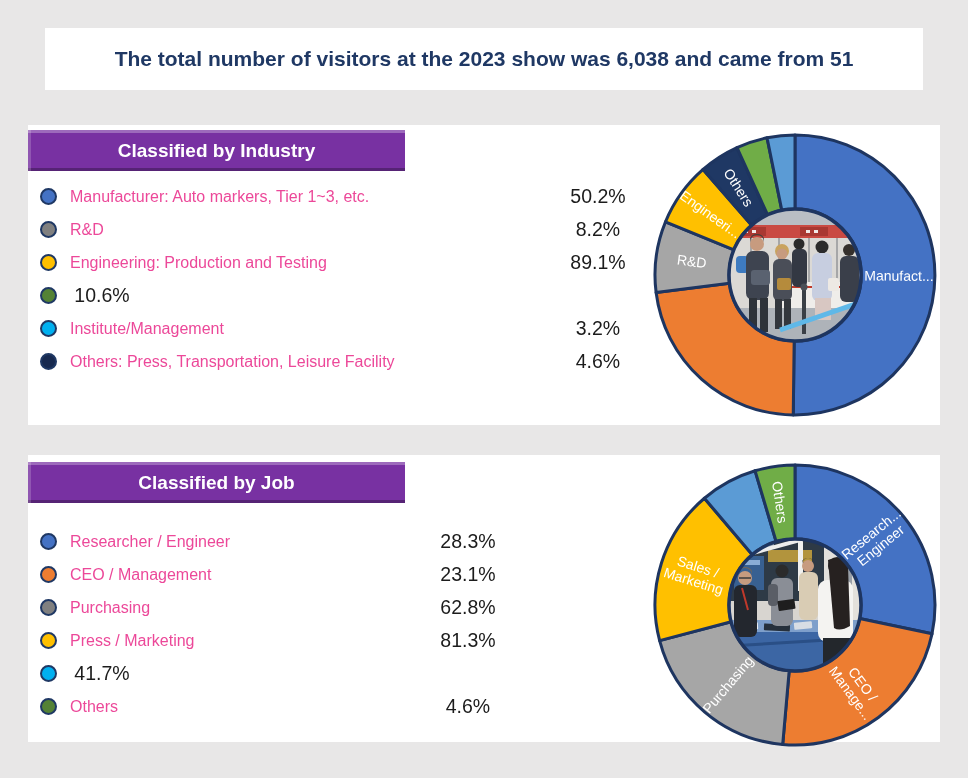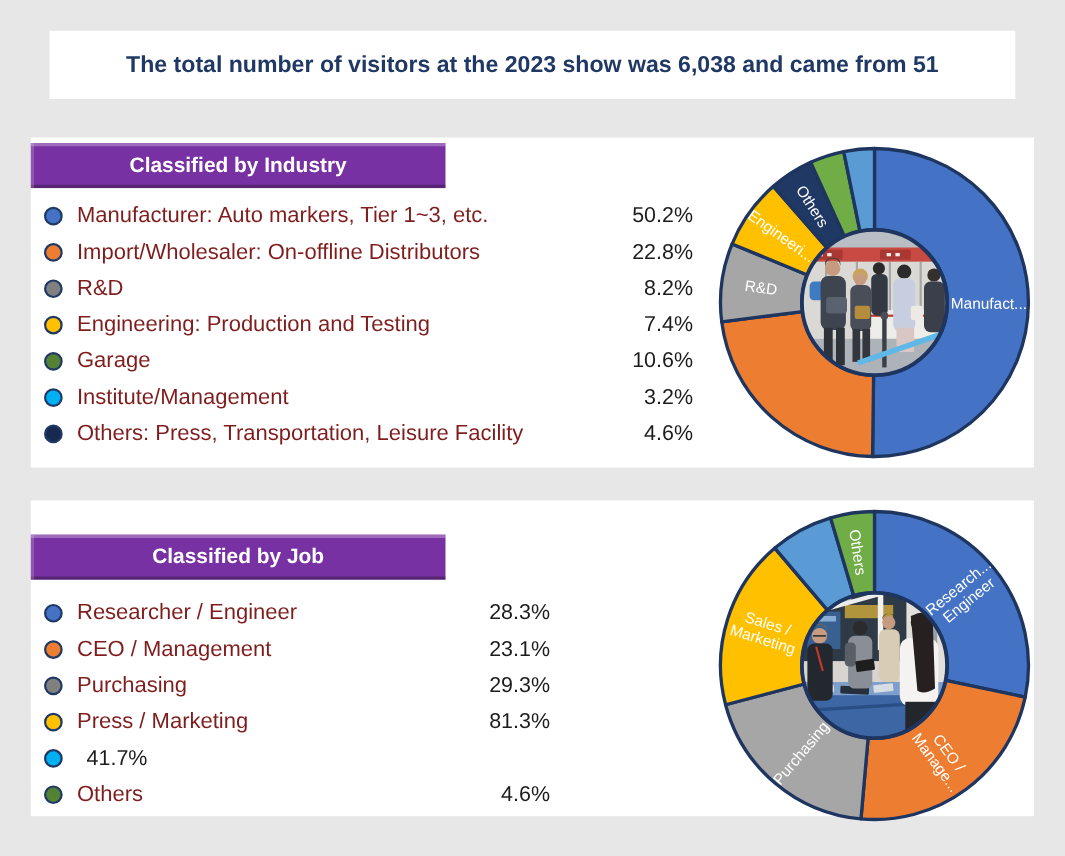--- a/index.html
+++ b/index.html
@@ -17,29 +17,29 @@
   #sec-industry{left:28px;top:125px;width:912px;height:300px;}
   #sec-job{left:28px;top:455px;width:912px;height:287px;}
   .sec-header{
     position:absolute;left:0;width:377px;height:41px;
     background:#7831A2;
     box-shadow:inset 0 3px 0 rgba(255,255,255,.28), inset 3px 0 0 rgba(255,255,255,.18), inset 0 -3px 0 rgba(0,0,0,.28);
     display:flex;align-items:center;justify-content:center;
   }
   .sec-header span{color:#FFFFFF;font-weight:bold;font-size:19px;}
   #sec-industry .sec-header{top:5px;justify-content:center;}
-  #sec-job .sec-header{top:7px;margin-top:24px;}
+  #sec-job .sec-header{top:7px;}
   
   .legend{position:absolute;display:flex;flex-direction:column;}
   #legend-industry{left:12px;top:55px;width:590px;}
-  #legend-job{left:12px;top:70px;width:460px;margin-top:16px;}
+  #legend-job{left:12px;top:70px;width:460px;}
   .legend-row{display:flex;align-items:center;height:33px;}
   .bullet{width:17px;height:17px;border-radius:50%;border:2.5px solid #1F3864;flex:0 0 auto;margin-right:13px;box-sizing:border-box;min-width:17px;}
-  .lbl{font-size:20px;color:#7f1d1d;white-space:nowrap;flex:1;}
-  .pct{font-size:19.5px;color:#1C1C1C;white-space:nowrap;text-align:right;min-width:64px;}
+  .lbl{font-size:16px;color:#ec4899;white-space:nowrap;flex:1;}
+  .pct{font-size:19.5px;color:#1C1C1C;white-space:nowrap;text-align:center;min-width:64px;}
   
   .donut{position:absolute;width:290px;height:290px;}
   #donut-industry{left:622px;top:5px;}
   #donut-job{left:622px;top:5px;}
   .slices path{stroke:#1E3560;stroke-width:3;stroke-linejoin:round;}
   .slice-label{fill:#FFFFFF;font-size:14px;text-anchor:middle;font-family:"Liberation Sans","DejaVu Sans",sans-serif;}
   .inner-ring{fill:none;stroke:#1E3560;stroke-width:3.5;}
 </style>
 </head>
 <body>
@@ -52,41 +52,35 @@
   <div class="sec-header">
     <span>Classified by Industry</span>
   </div>
   <div class="legend" id="legend-industry">
   <div class="legend-row">
     <span class="bullet" style="background: rgb(68, 114, 196);"></span>
     <span class="lbl">Manufacturer: Auto markers, Tier 1~3, etc.</span>
     <span class="pct">50.2%</span>
   </div>
 
-  <div class="legend-row">
-    <span class="bullet" style="background: rgb(237, 125, 49);"></span>
-    <span class="lbl">Import/Wholesaler: On-offline Distributors</span>
-    <span class="pct">22.8%</span>
-  </div>
 
   <div class="legend-row">
     <span class="bullet" style="background: rgb(128, 128, 128);"></span>
     <span class="lbl">R&amp;D</span>
     <span class="pct">8.2%</span>
   </div>
 
   <div class="legend-row">
     <span class="bullet" style="background: rgb(255, 192, 0);"></span>
     <span class="lbl">Engineering: Production and Testing</span>
-    <span class="pct">7.4%</span>
+    <span class="pct">89.1%</span>
   </div>
 
   <div class="legend-row">
     <span class="bullet" style="background: rgb(84, 130, 53);"></span>
-    <span class="lbl">Garage</span>
     <span class="pct">10.6%</span>
   </div>
 
   <div class="legend-row">
     <span class="bullet" style="background: rgb(0, 176, 240);"></span>
     <span class="lbl">Institute/Management</span>
     <span class="pct">3.2%</span>
   </div>
 
   <div class="legend-row">
@@ -174,21 +168,21 @@
 
   <div class="legend-row">
     <span class="bullet" style="background: rgb(237, 125, 49);"></span>
     <span class="lbl">CEO / Management</span>
     <span class="pct">23.1%</span>
   </div>
 
   <div class="legend-row">
     <span class="bullet" style="background: rgb(128, 128, 128);"></span>
     <span class="lbl">Purchasing</span>
-    <span class="pct">29.3%</span>
+    <span class="pct">62.8%</span>
   </div>
 
   <div class="legend-row">
     <span class="bullet" style="background: rgb(255, 192, 0);"></span>
     <span class="lbl">Press / Marketing</span>
     <span class="pct">81.3%</span>
   </div>
 
   <div class="legend-row">
     <span class="bullet" style="background: rgb(0, 176, 240);"></span>

